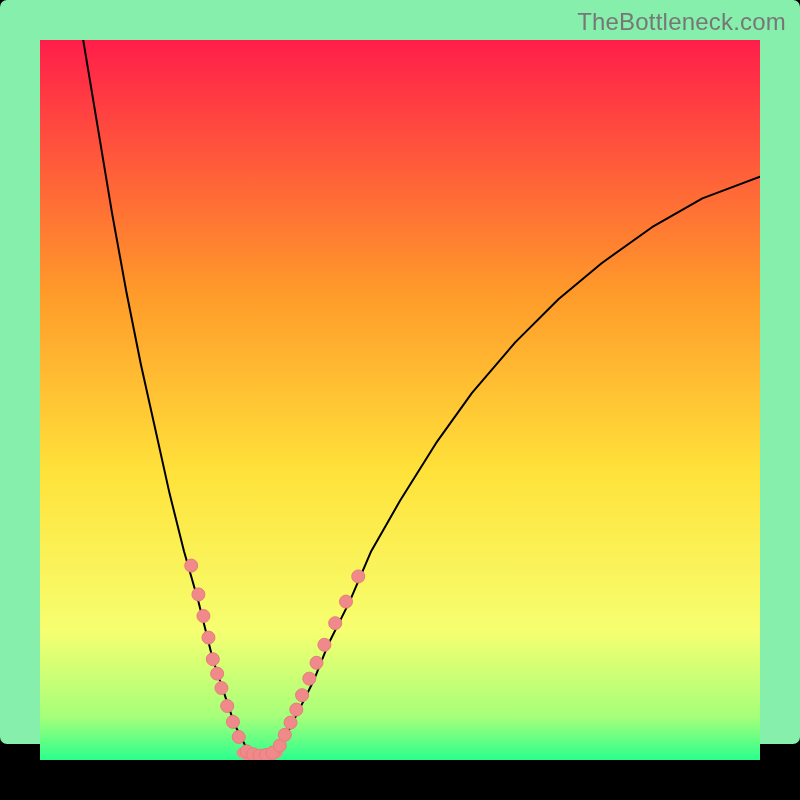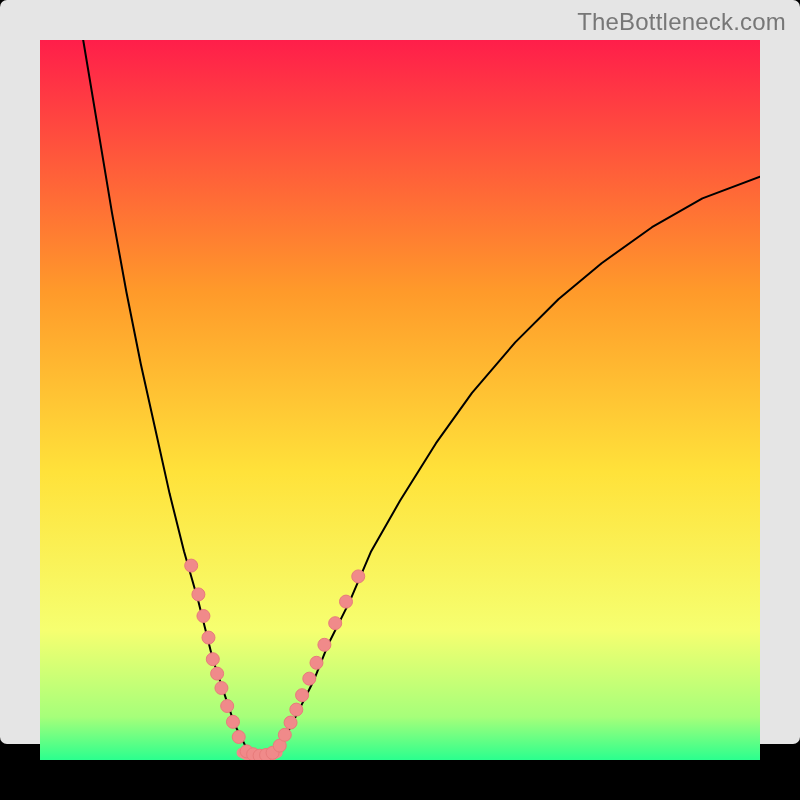--- a/index.html
+++ b/index.html
@@ -10,21 +10,21 @@
     overflow: hidden;
     background: #000;
     font-family: Arial, Helvetica, sans-serif;
   }
   .frame {
     position: absolute;
     left: 0;
     top: 0;
     width: 800px;
     height: 744px;
-    background: #e5e5e5;
+    background: #86efac;
     border-radius: 7px;
   }
   .plot-area {
     position: absolute;
     left: 40px;
     top: 40px;
     width: 720px;
     height: 720px;
     overflow: hidden;
   }

